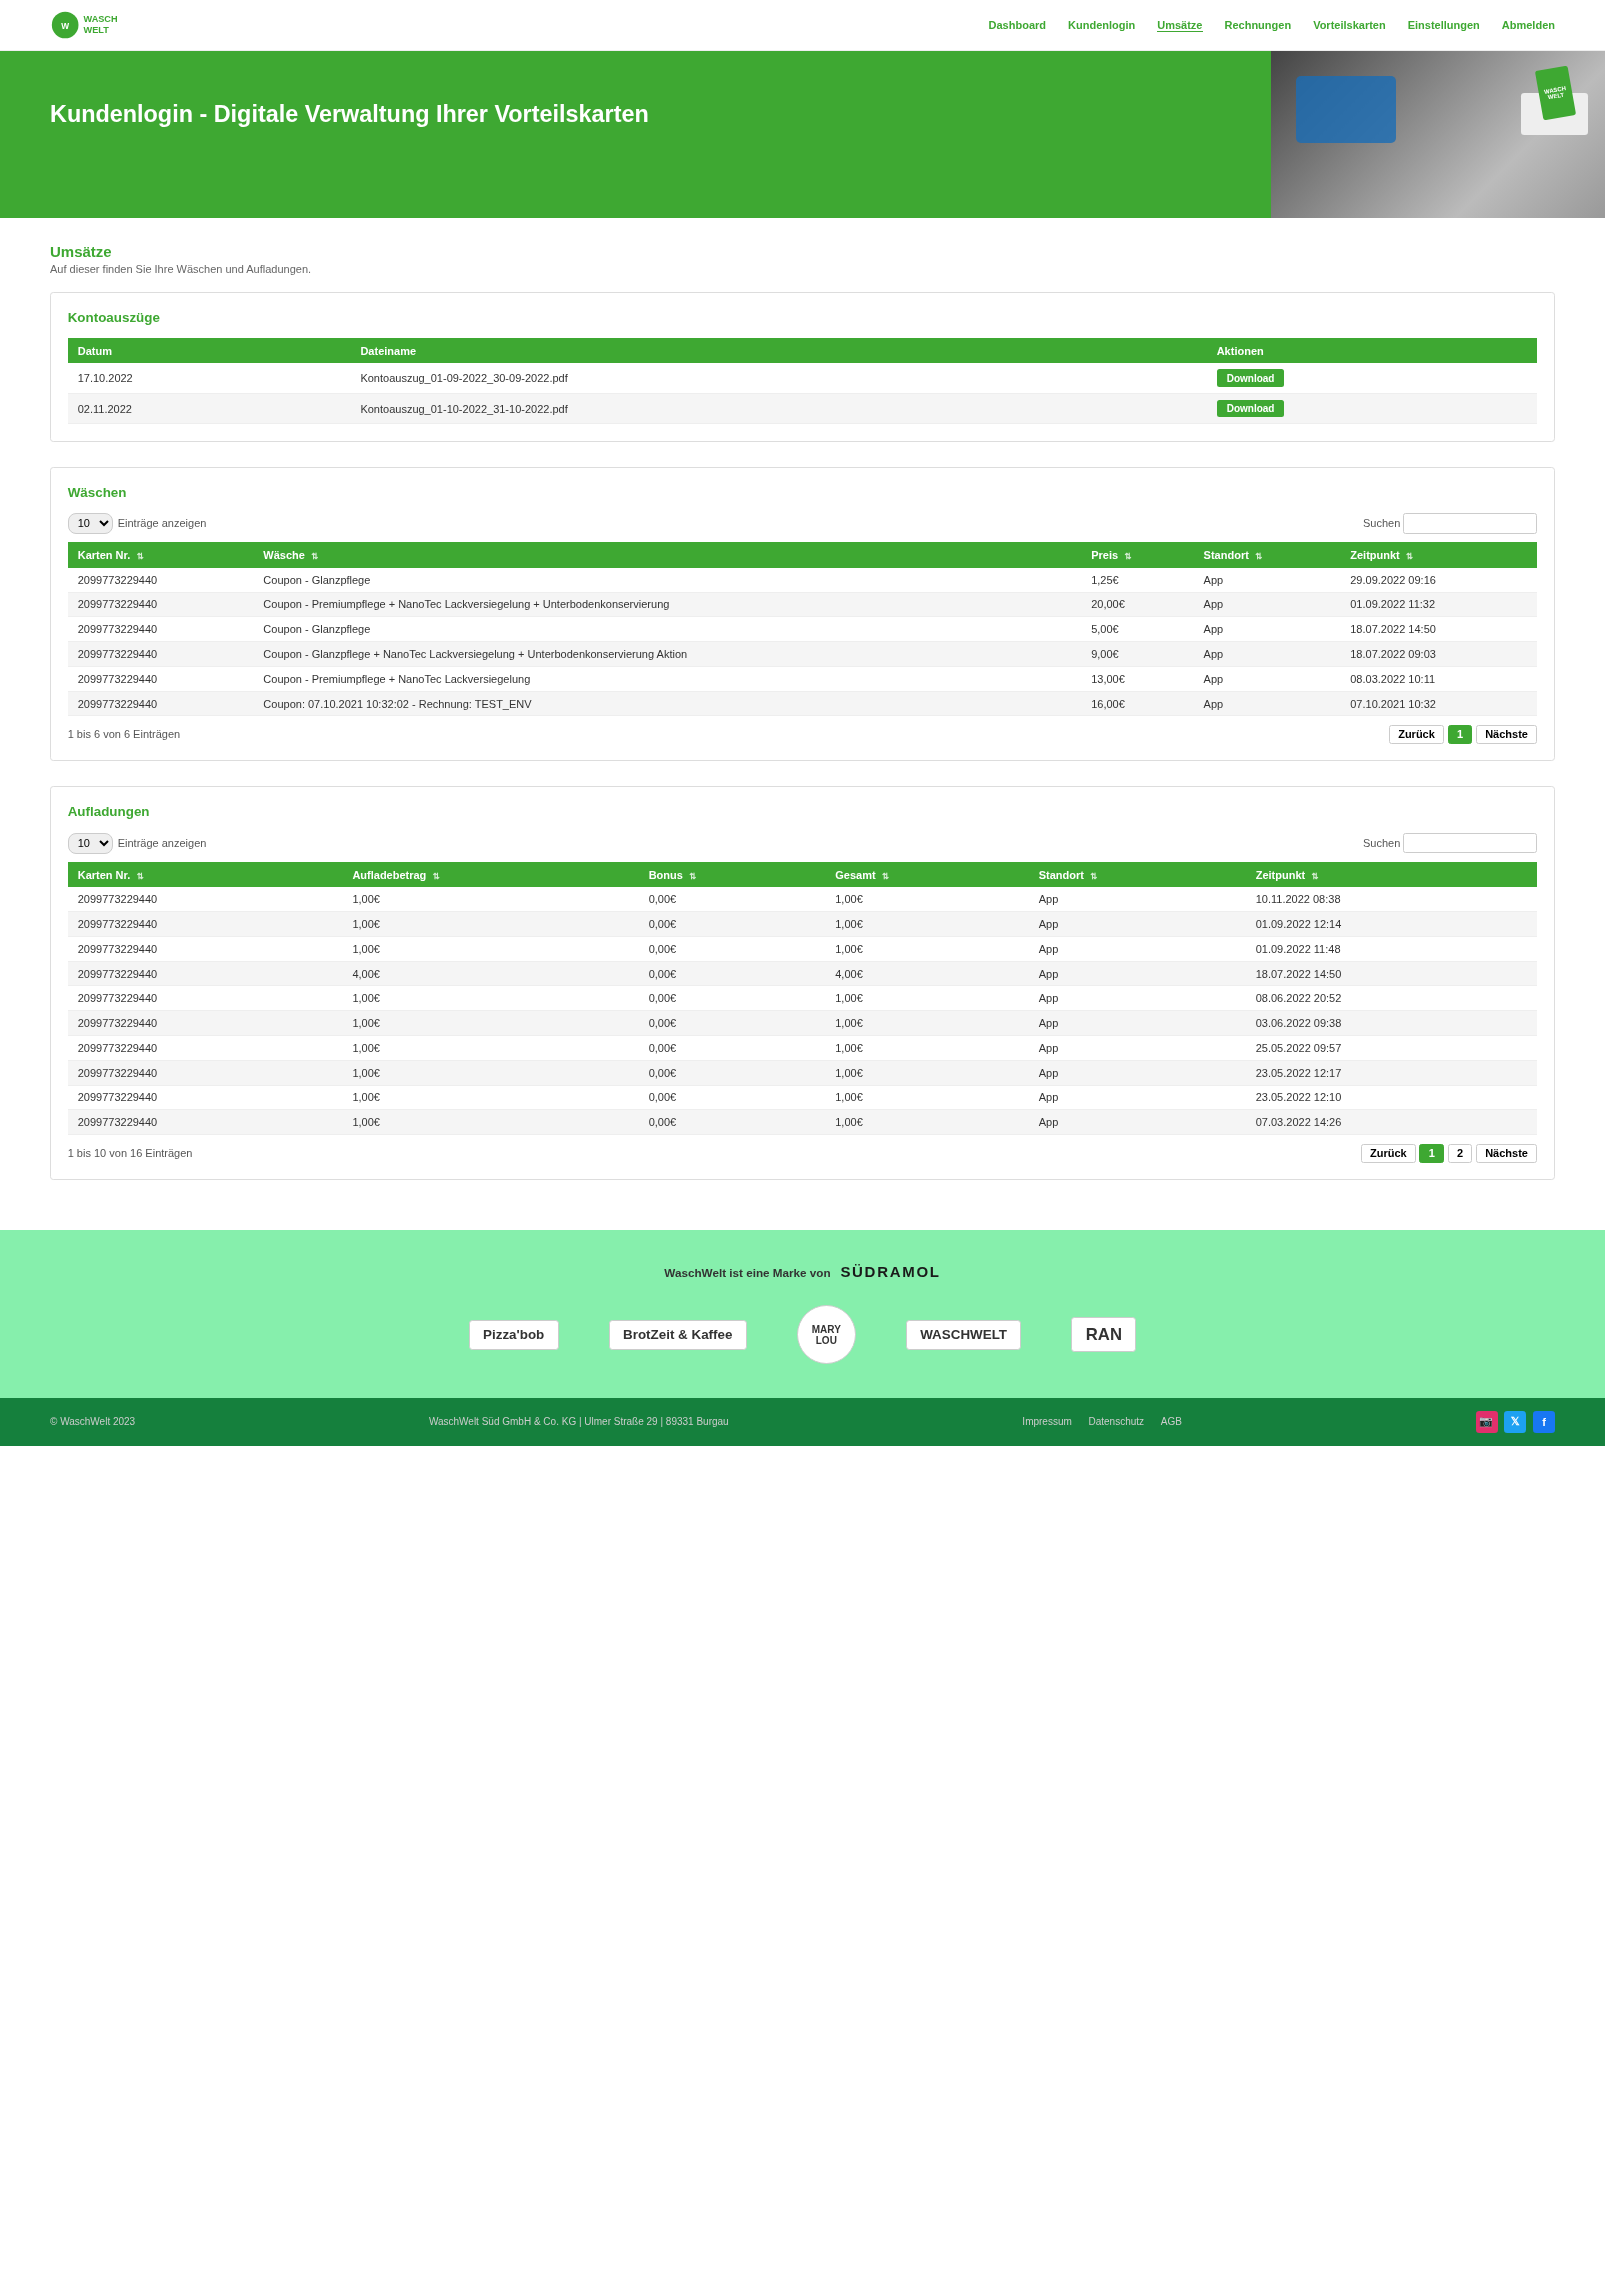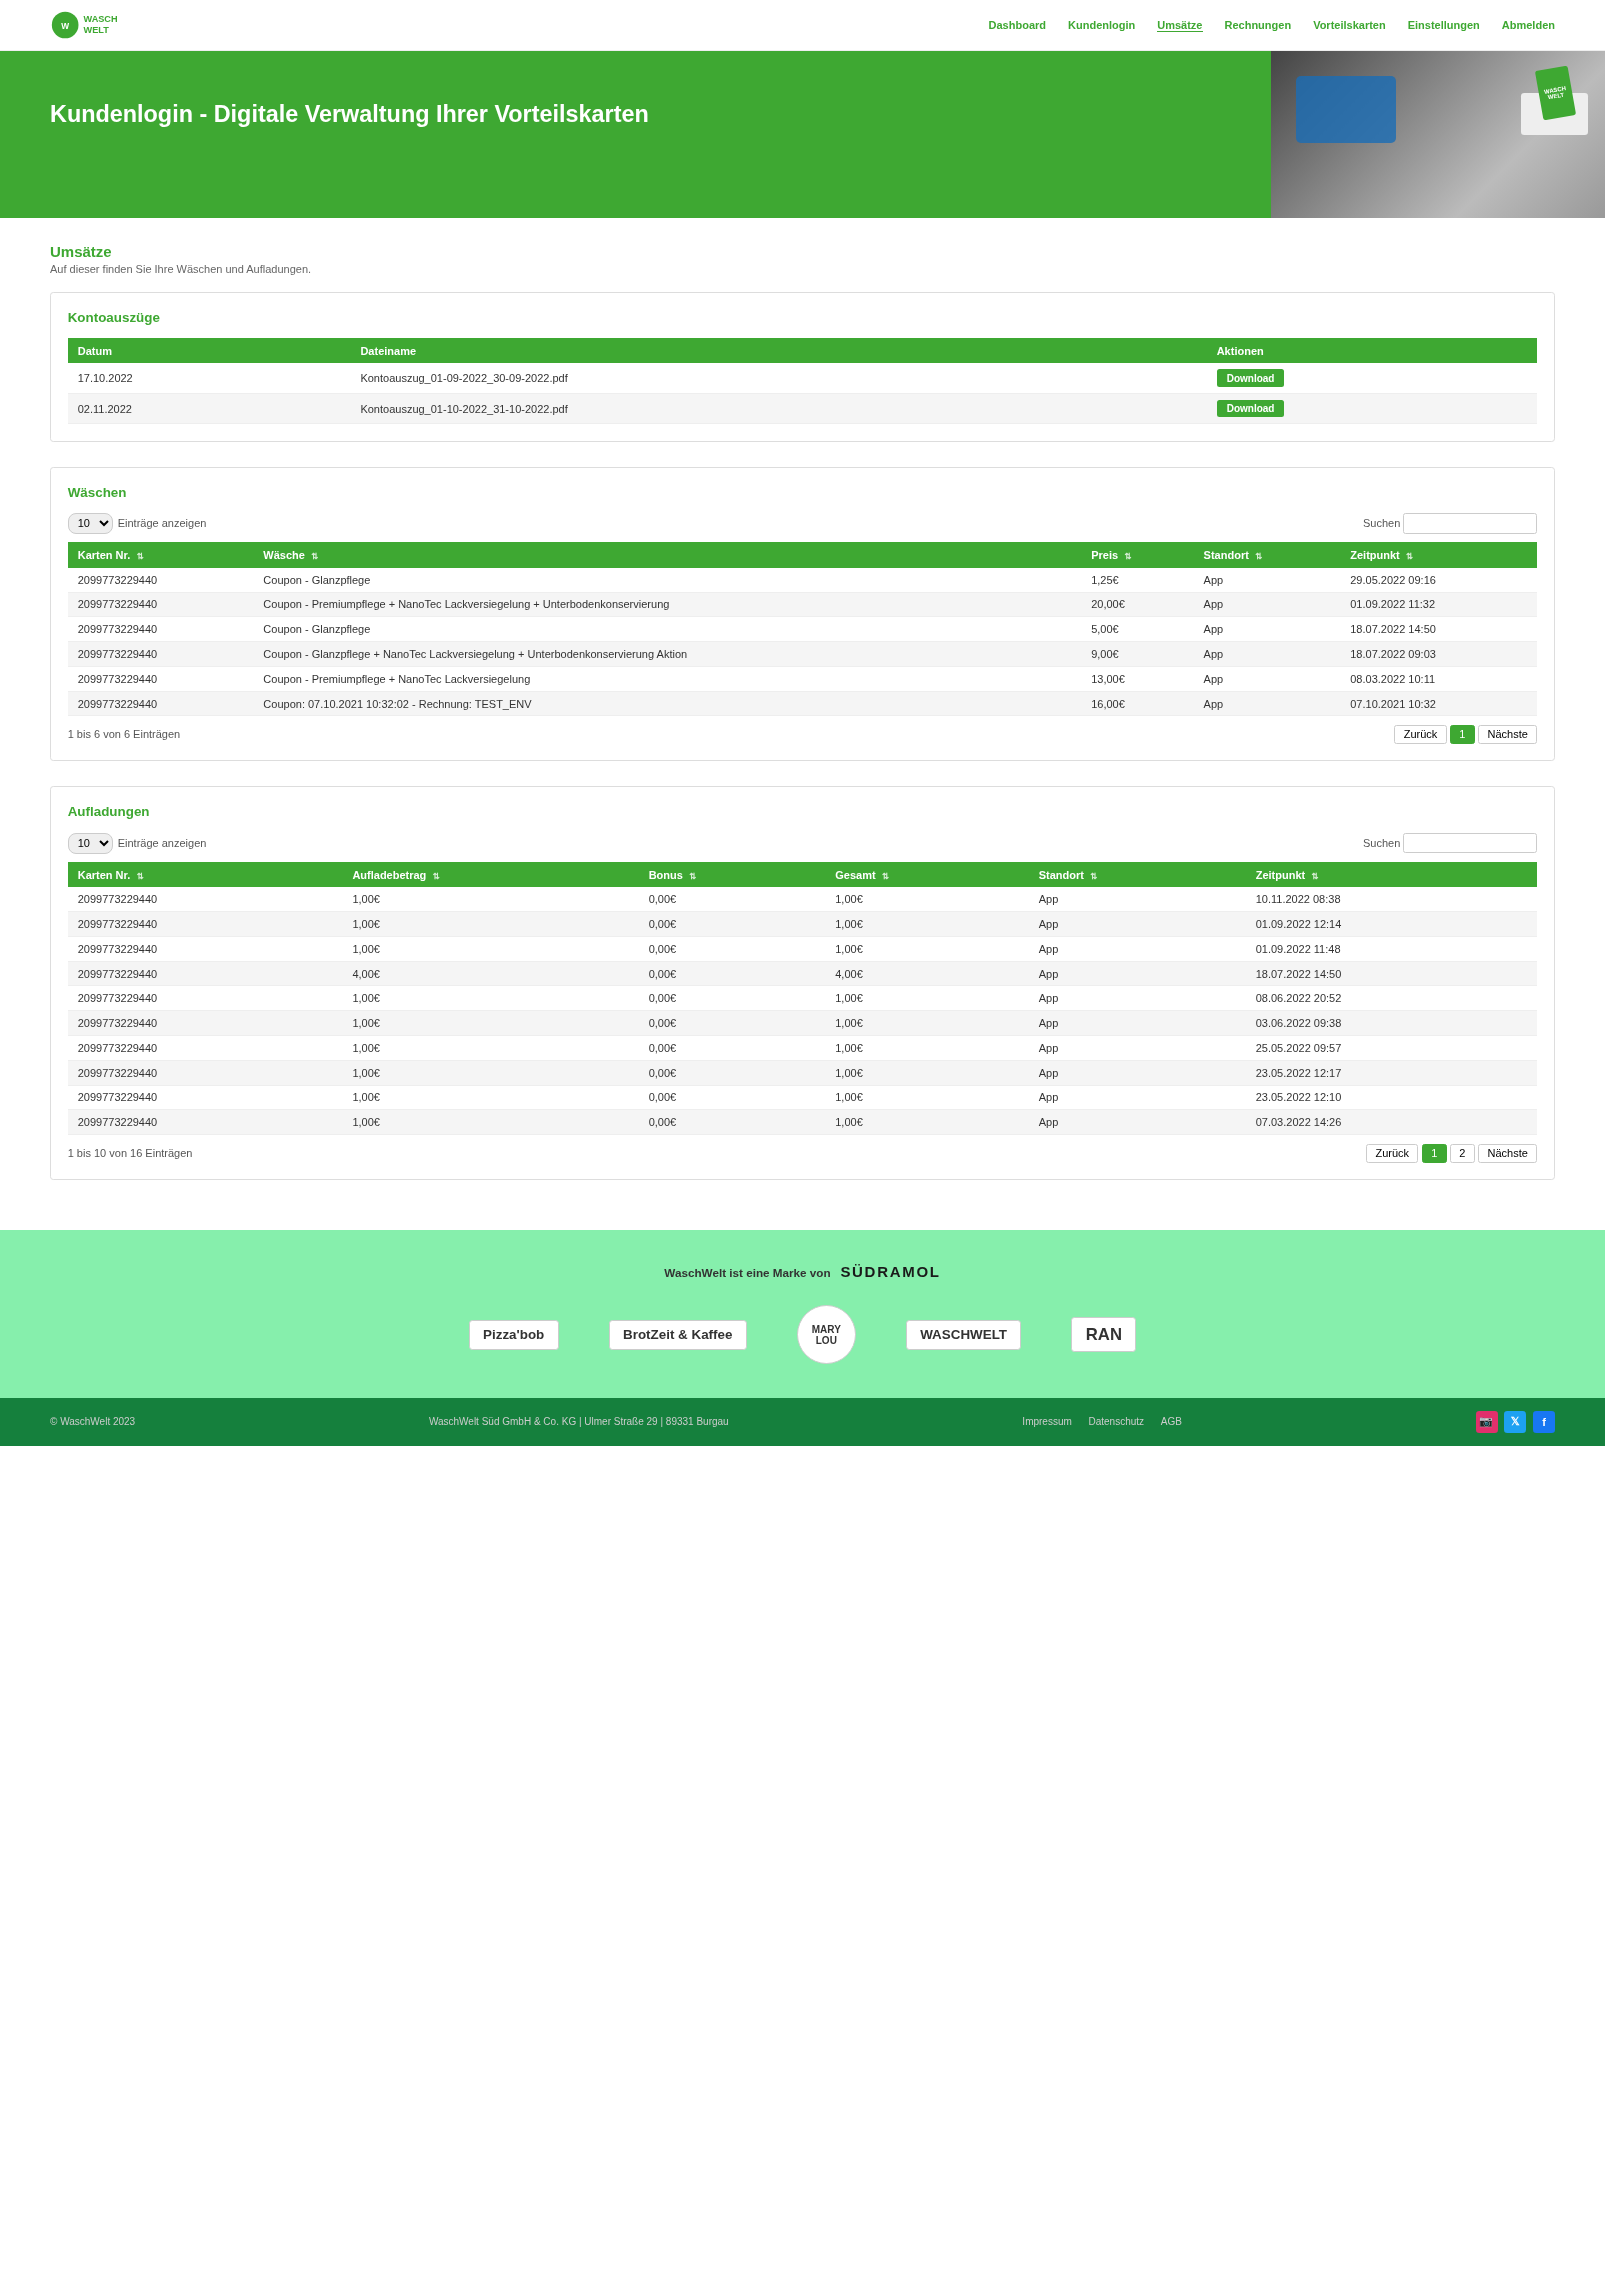--- a/index.html
+++ b/index.html
@@ -68,21 +68,21 @@
     }
 
     
     .pagination {
       display: flex; justify-content: space-between; align-items: center;
       margin-top: 8.4px; font-size: 11px; color: #555;
     }
     .page-btns { display: flex; gap: 3.3px; align-items: center; }
     .page-btn {
       border: 0.8px solid #ccc; background: #fff; padding: 2.5px 8.4px;
-      border-radius: 2.5px; cursor: pointer; font-size: 11px;
+      border-radius: 2.5px; cursor: pointer; font-size: 11px; font-weight: bold;
     }
     .page-btn.active { background: #3ea832; color: #fff; border-color: #3ea832; }
 
     
     .footer-top {
       background: #86efac; padding: 33px 50px 16.7px; text-align: center;
     }
     .footer-brand-line {
       font-size: 11.7px; font-weight: bold; color: #333; margin-bottom: 25px;
     }
@@ -221,21 +221,21 @@
           <th>Standort <span class="sort-indicator">⇅</span></th>
           <th>Zeitpunkt <span class="sort-indicator">⇅</span></th>
         </tr>
       </thead>
       <tbody id="waeschen-body">
           <tr>
       <td>2099773229440</td>
       <td>Coupon - Glanzpflege</td>
       <td>1,25€</td>
       <td>App</td>
-      <td>29.05.2022 09:16</td>
+      <td>29.09.2022 09:16</td>
     </tr>
           <tr>
       <td>2099773229440</td>
       <td>Coupon - Premiumpflege + NanoTec Lackversiegelung + Unterbodenkonservierung</td>
       <td>20,00€</td>
       <td>App</td>
       <td>01.09.2022 11:32</td>
     </tr>
           <tr>
       <td>2099773229440</td>

